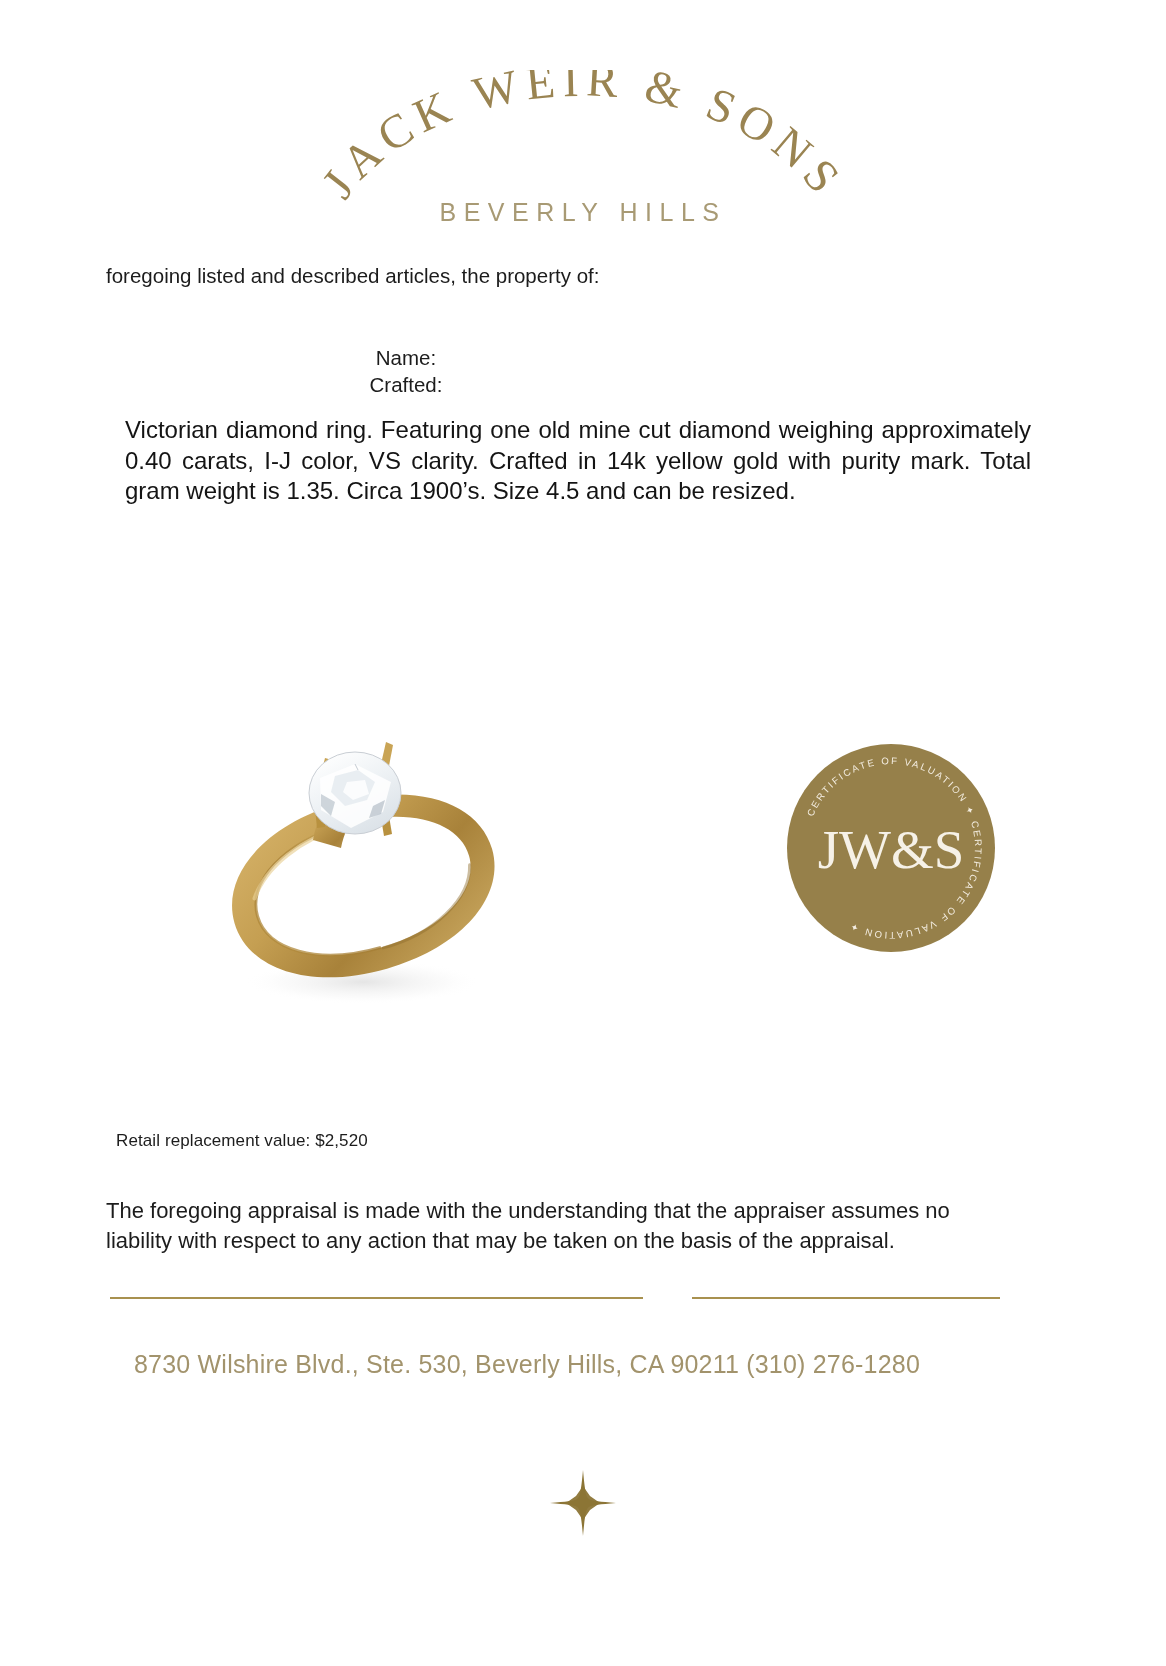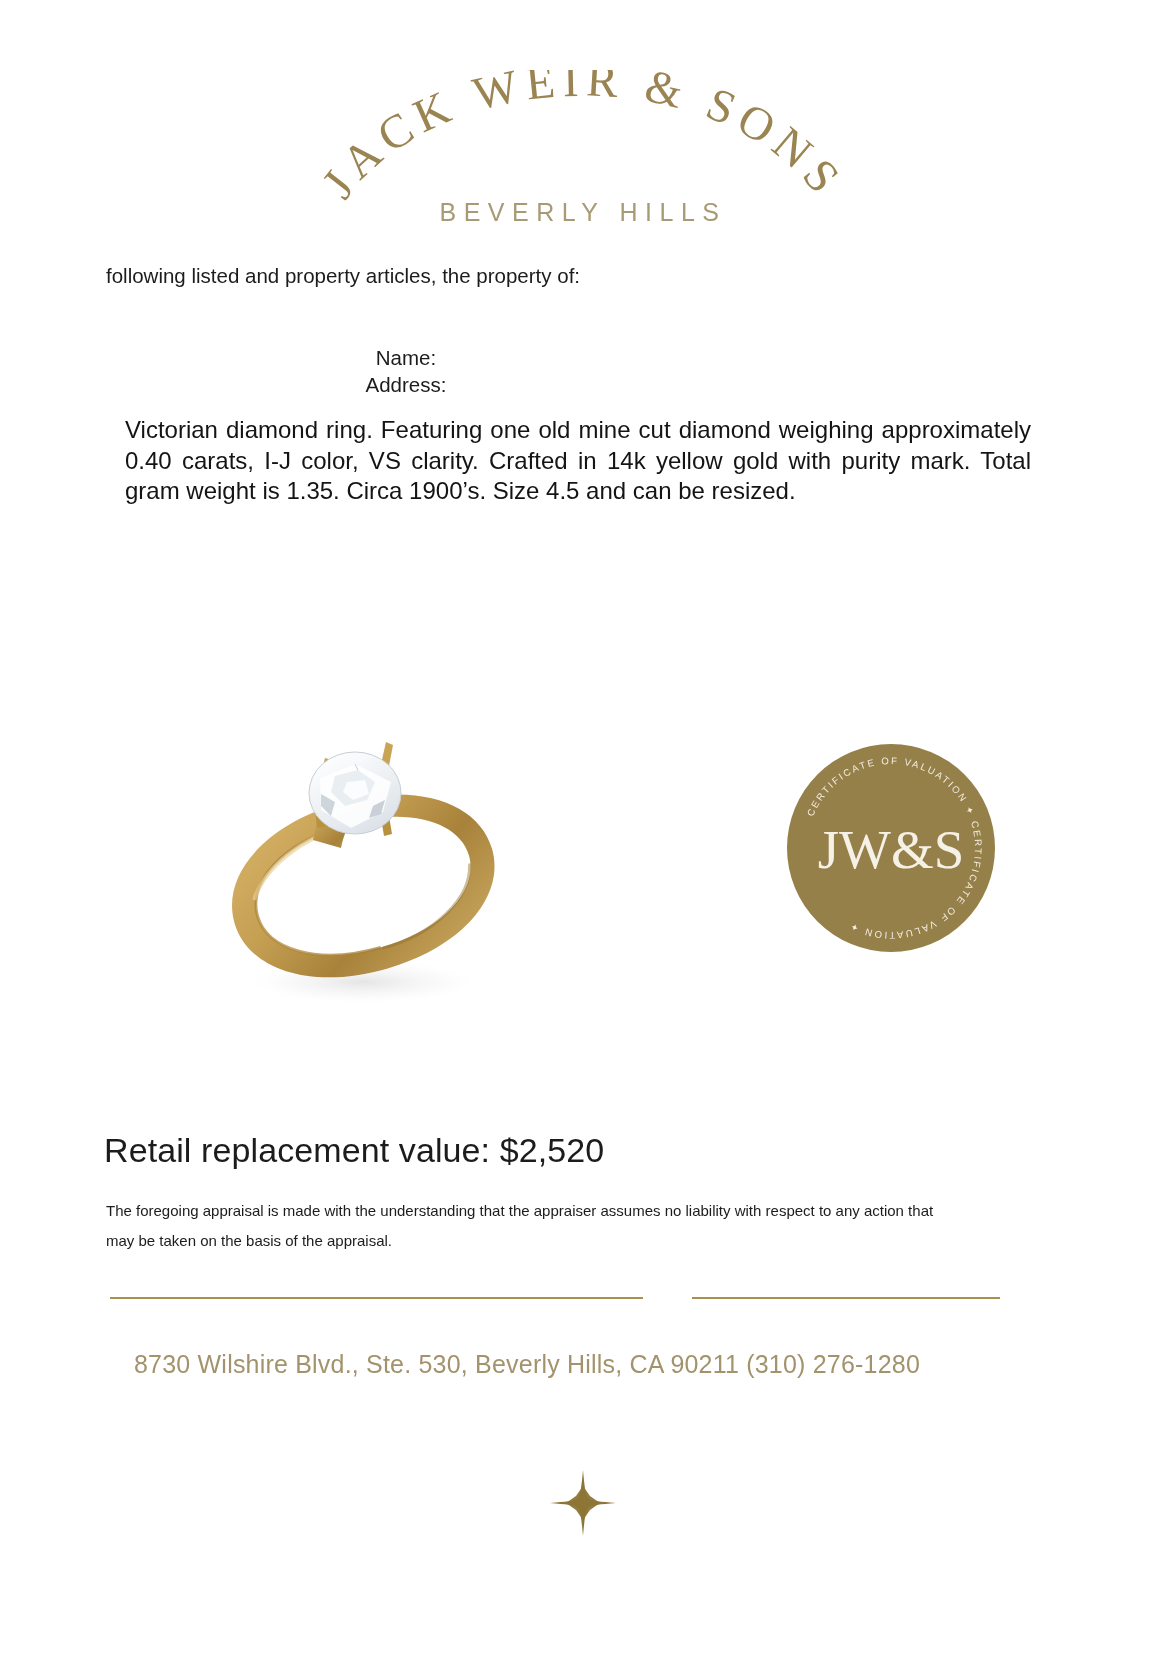--- a/index.html
+++ b/index.html
@@ -119,32 +119,32 @@
   .seal-monogram {
     font-family: "Liberation Serif", serif;
     font-size: 55px;
     fill: #f6f1e7;
     letter-spacing: 0px;
   }
 
   
   .retail-value {
     position: absolute;
-    left: 104px;
+    left: 116px;
     top: 1131px;
-    font-size: 34px;
+    font-size: 17px;
     color: #1c1c1c;
     letter-spacing: 0.1px;
   }
   .disclaimer {
     position: absolute;
     left: 106px;
     top: 1196px;
     width: 845px;
-    font-size: 15px;
+    font-size: 22px;
     line-height: 30px;
     color: #1c1c1c;
   }
 
   
   .sig-rules {
     position: absolute;
     left: 0;
     top: 1291px;
     width: 1166px;
@@ -194,26 +194,26 @@
         </defs>
         <text class="arc-text" text-anchor="middle">
           <textPath href="#arcpath" startOffset="50%">JACK WEIR &amp; SONS</textPath>
         </text>
       </svg>
     </div>
     <div class="logo-sub">BEVERLY HILLS</div>
   </div>
 
   <div class="intro">
-    <div>following listed and property articles, the property of:</div>
+    <div>foregoing listed and described articles, the property of:</div>
   </div>
 
   <div class="namefields">
     <div>Name:</div>
-    <div>Address:</div>
+    <div>Crafted:</div>
   </div>
 
   <div class="description">Victorian diamond ring. Featuring one old mine cut diamond weighing approximately 0.40 carats, I-J color, VS clarity. Crafted in 14k yellow gold with purity mark. Total gram weight is 1.35. Circa 1900’s. Size 4.5 and can be resized.</div>
 
   <div class="ring-wrap">
     <svg viewBox="0 0 330 330" xmlns="http://www.w3.org/2000/svg">
       <defs>
         <linearGradient id="goldBand" x1="0" y1="0" x2="1" y2="1">
           <stop offset="0%" stop-color="#d8b56c"></stop>
           <stop offset="35%" stop-color="#c59f52"></stop>

